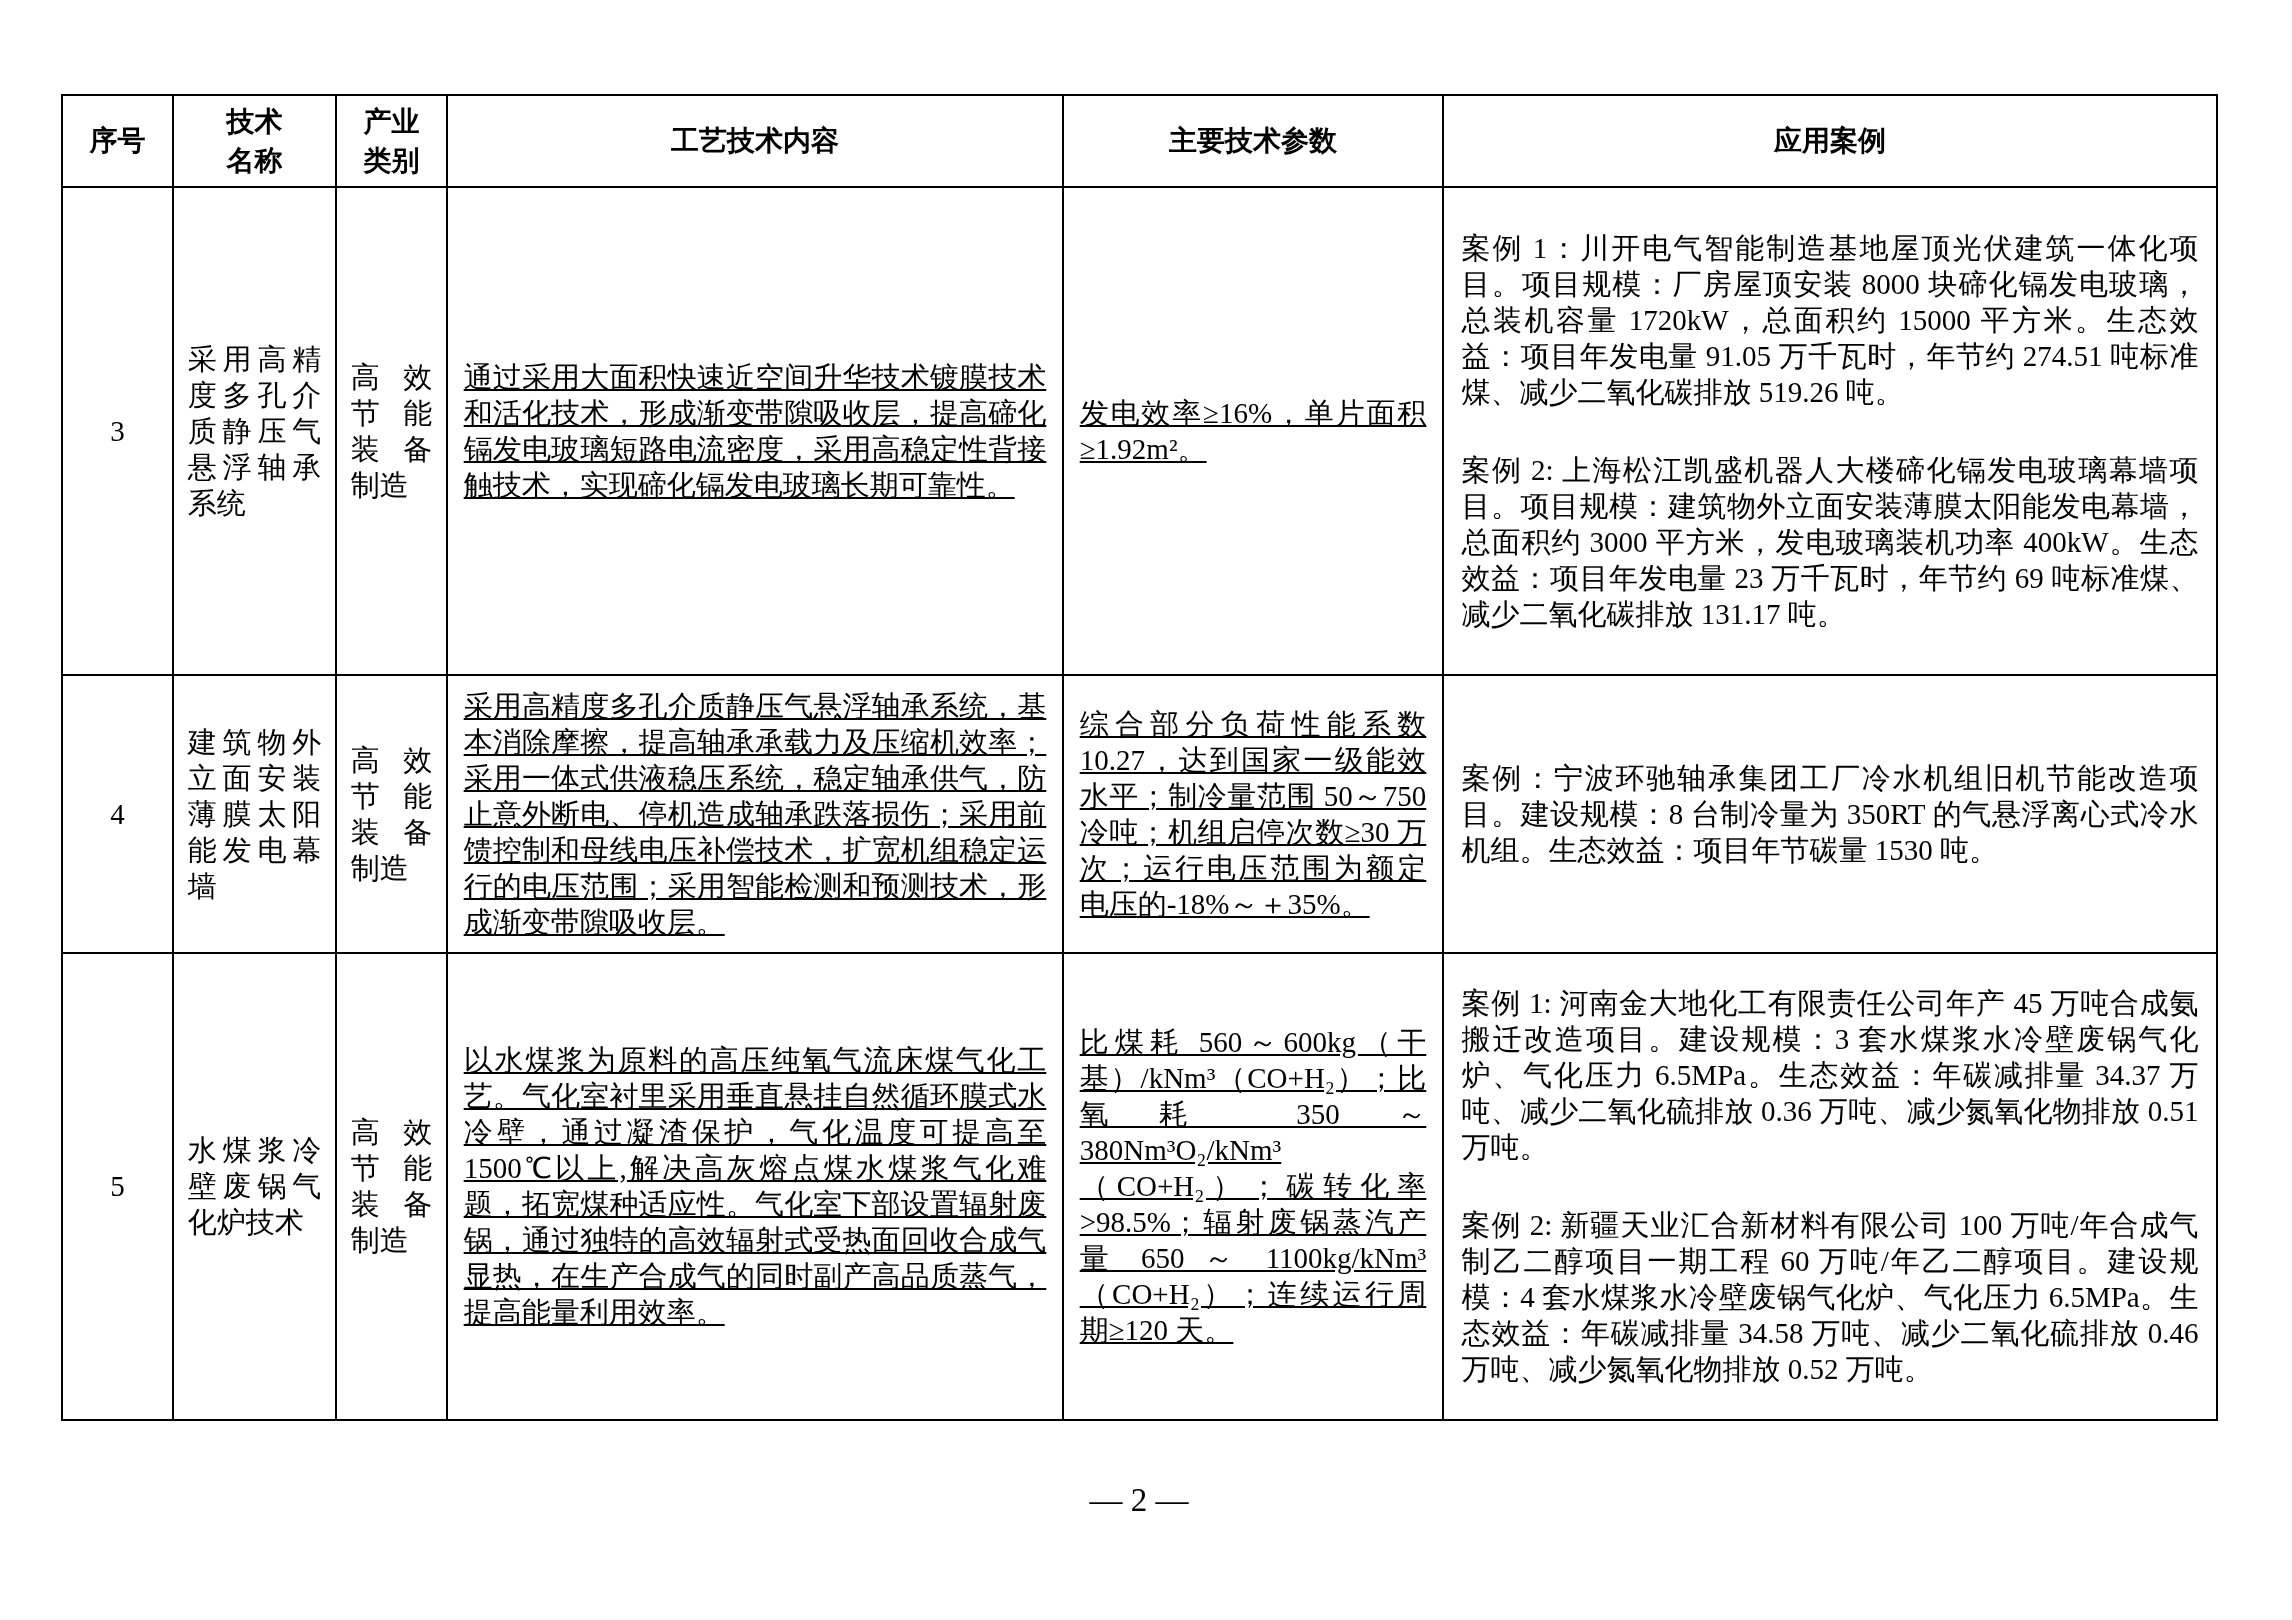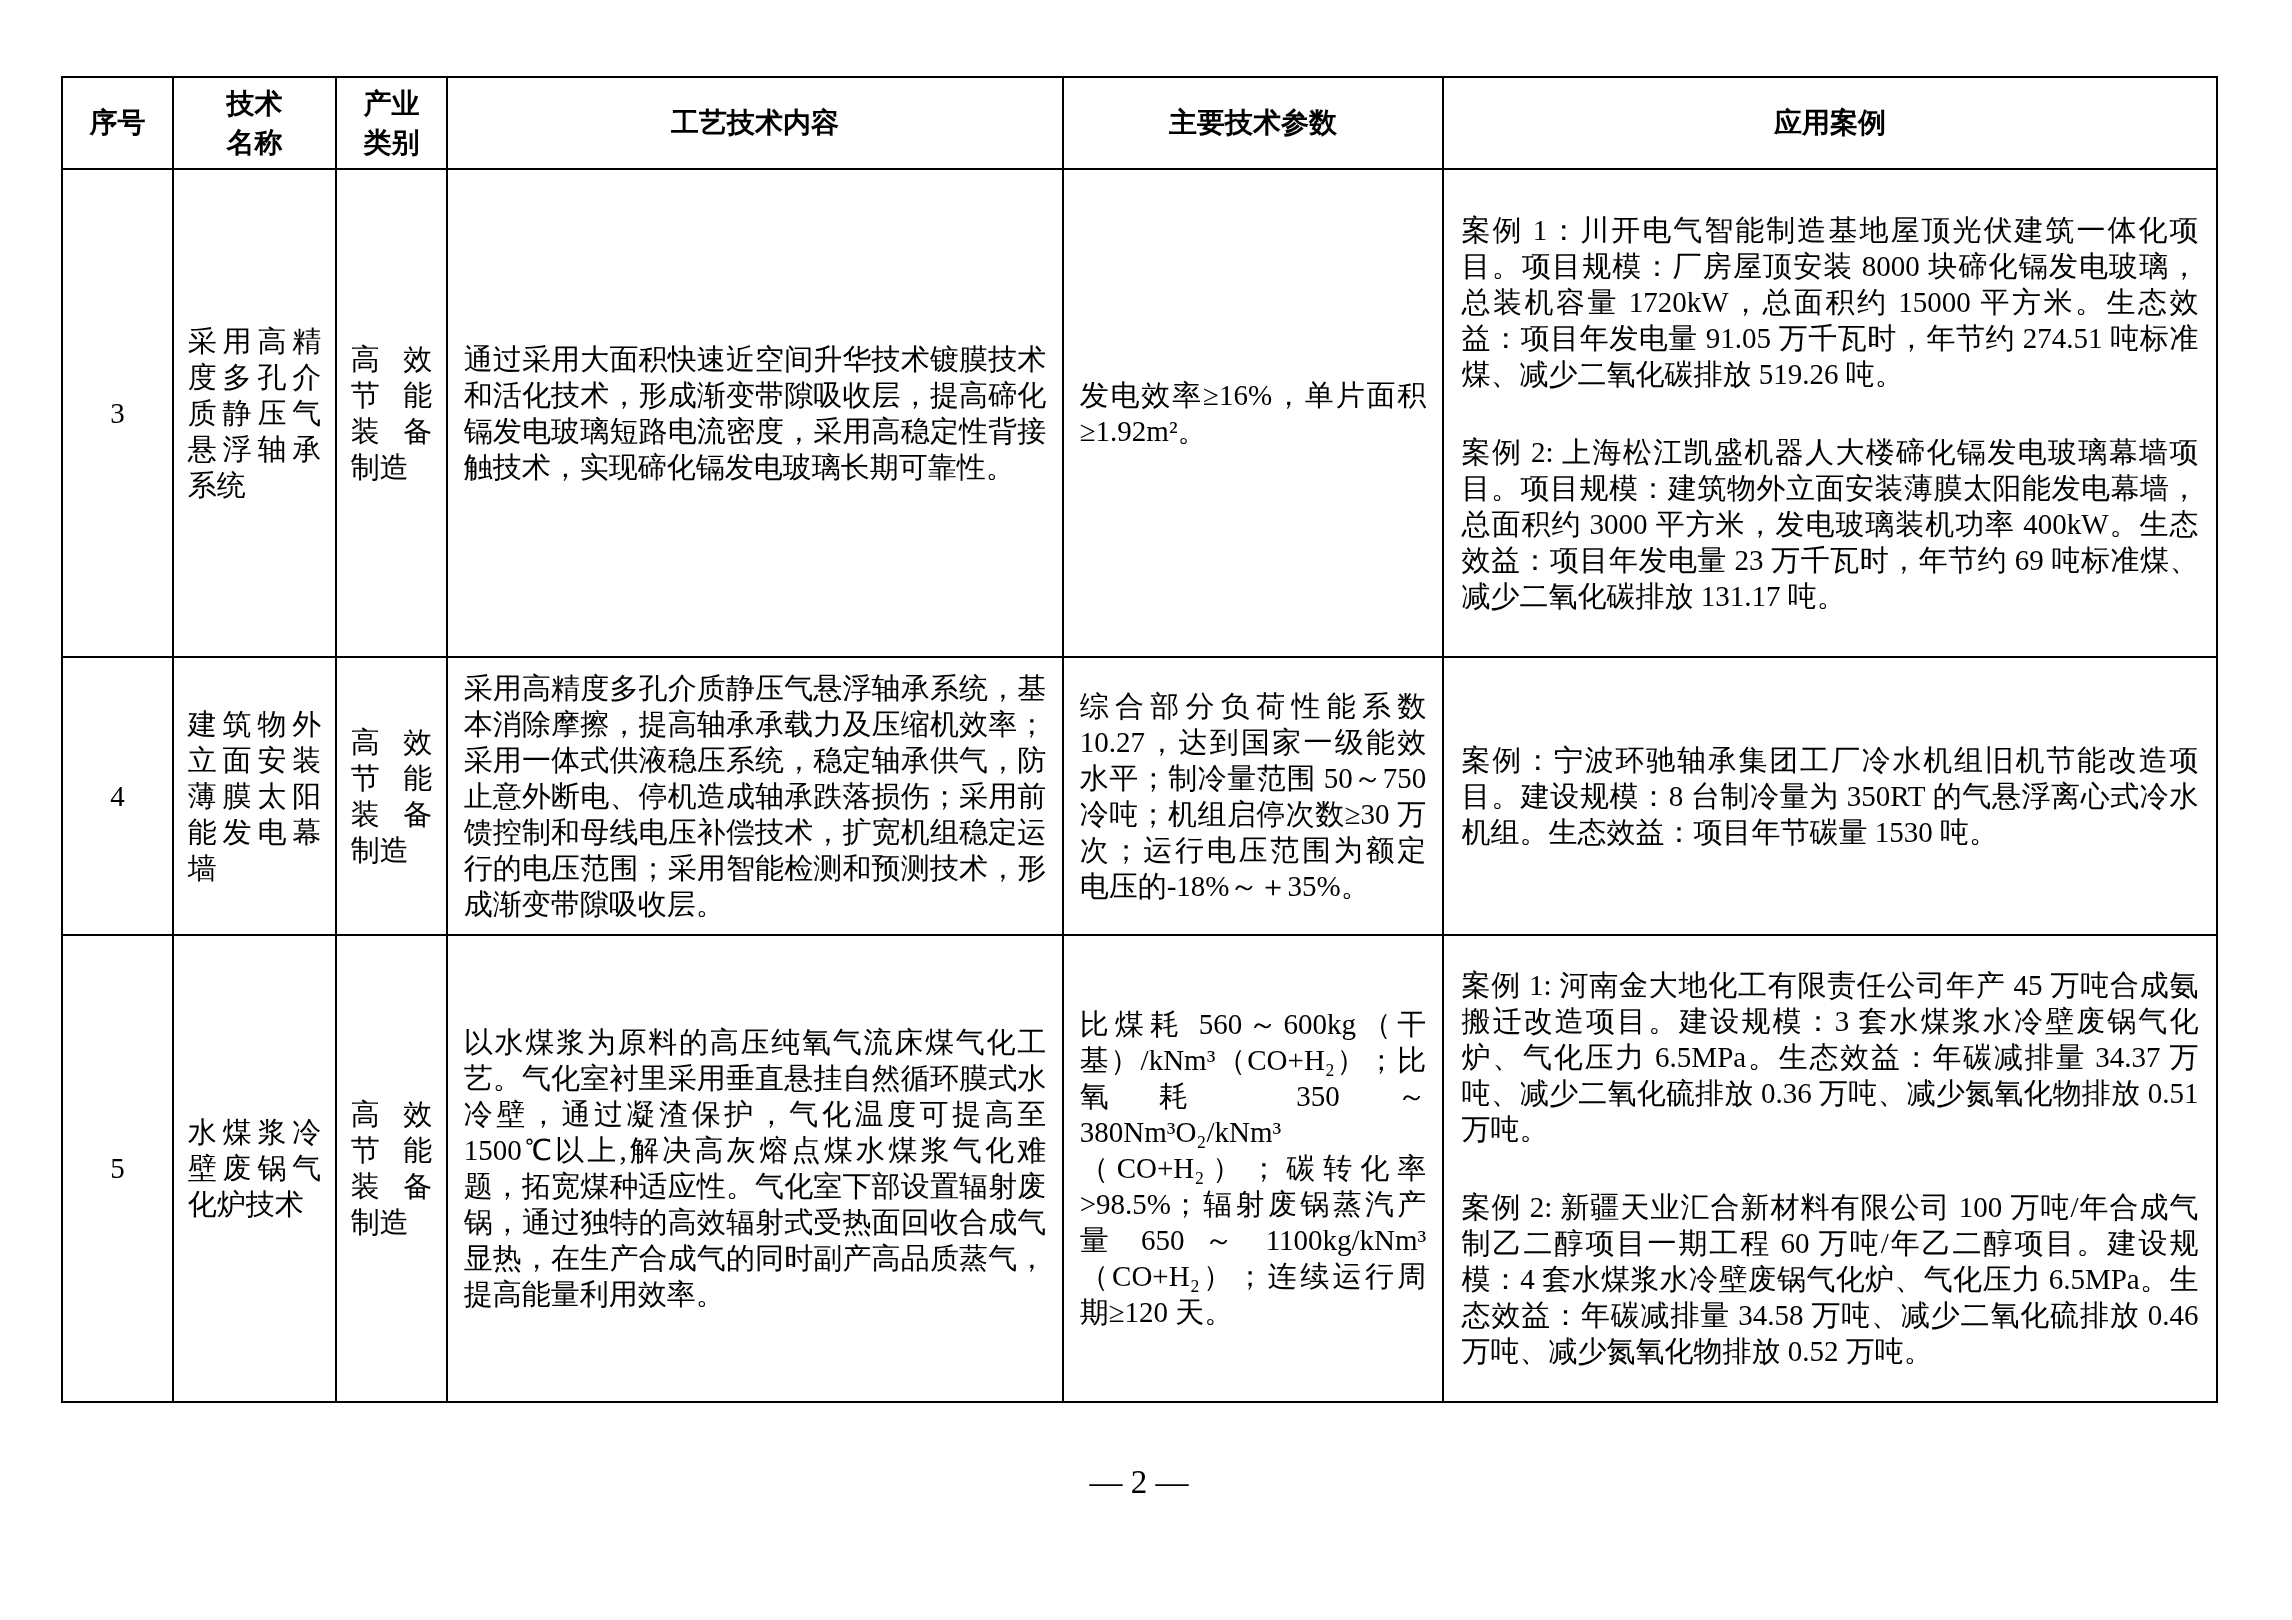--- a/index.html
+++ b/index.html
@@ -10,21 +10,21 @@
   body {
     width: 2293px;
     height: 1620px;
     font-family: "Liberation Serif", serif;
     color: #000000;
     position: relative;
   }
   .page {
     position: absolute;
     left: 61px;
-    top: 76px;
+    top: 94px;
     width: 2156px;
   }
   table.tech-table {
     border-collapse: collapse;
     table-layout: fixed;
     width: 2154px;
   }
   table.tech-table th,
   table.tech-table td {
     border: 2px solid #000000;
@@ -57,20 +57,21 @@
   }
   td.name, td.category {
     text-align: justify;
     text-justify: inter-character;
     padding: 3.9px 13.7px;
   }
   td.content, td.params {
     text-align: justify;
     text-justify: inter-character;
     padding: 7.8px 15.7px;
+    text-decoration: underline;
   }
   td.cases {
     text-align: justify;
     text-justify: inter-character;
     padding: 7.8px 17.6px;
   }
   td.cases p {
     margin: 0;
   }
   td.cases p + p {

